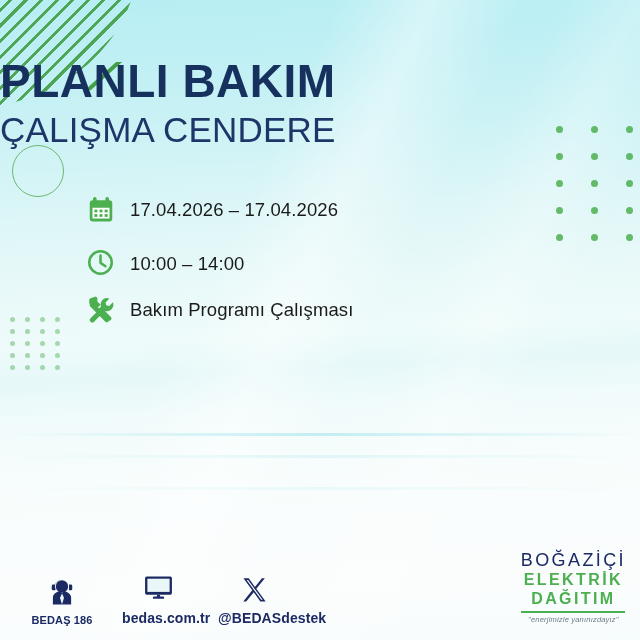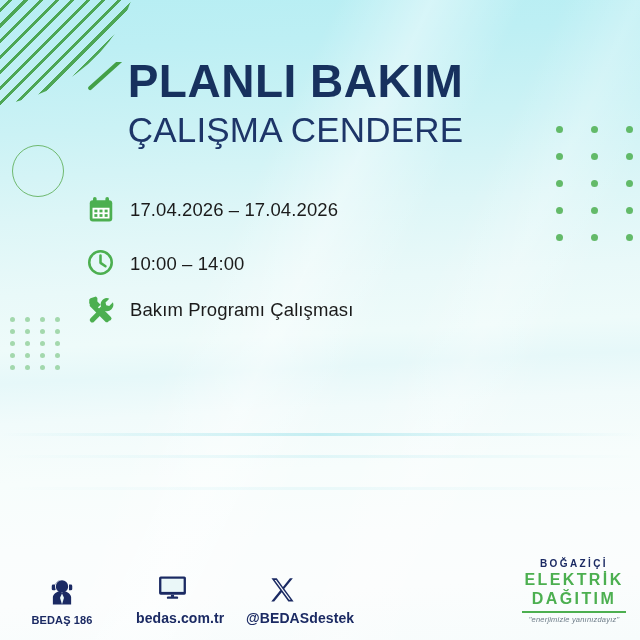--- a/index.html
+++ b/index.html
@@ -83,21 +83,21 @@
   }
   #dots-right span { width:7px; height:7px; opacity:.85; }
   #dots-left {
     left:10px; top:317px;
     grid-template-columns:repeat(4, 15px);
     grid-template-rows:repeat(5, 12px);
   }
   #dots-left span { width:5px; height:5px; opacity:.45; }
 
   
-  .titles { position:absolute; left:0; top:58px; width:591px; text-align:center; }
+  .titles { position:absolute; left:0; top:58px; width:591px; }
   .t-main {
     font-family:"Liberation Sans", sans-serif;
     font-weight:bold;
     font-size:46px;
     letter-spacing:0.5px;
     color:#17315e;
     line-height:1.04;
   }
   .t-sub {
     font-family:"Liberation Sans", sans-serif;
@@ -125,41 +125,41 @@
     letter-spacing:.1px;
   }
   #row-date { margin-bottom:16px; }
   #row-time { margin-bottom:12px;align-items:center; }
   #row-type { margin-bottom:28px; }
 
   
   .footer { position:absolute; left:0; bottom:0; width:640px; height:96px; }
   .contacts {
     position:absolute; left:26px; bottom:14px;
-    display:flex; align-items:flex-end; gap:38px;
+    display:flex; align-items:flex-end; gap:24px;
   }
   .contact { width:72px; text-align:center; }
   .contact .cico { height:32px; display:flex; align-items:flex-end; justify-content:center; }
   .contact .clbl {
     margin-top:7px;
     font-size:14px;
     font-weight:bold;
     color:#1b2a63;
     letter-spacing:.1px;
     white-space:nowrap;
   }
   #contact-phone .clbl { font-size:11px; }
 
   .brand {
     position:absolute; right:14px; bottom:17px;
     text-align:center;
     line-height:1;
   }
   .brand .b1 {
-    font-size:10px; font-weight:bold; letter-spacing:2.4px;
+    font-size:18px; font-weight:normal; letter-spacing:2.4px;
     color:#1b2a63;
     margin-top:40px;
   }
   .brand .b2, .brand .b3 {
     font-size:16px; font-weight:bold; letter-spacing:2.4px;
     color:#4caf50; margin-top:3px;
   }
   .brand .rule {
     margin:4px auto 0; width:104px; height:1.2px; background:#4caf50;
   }

